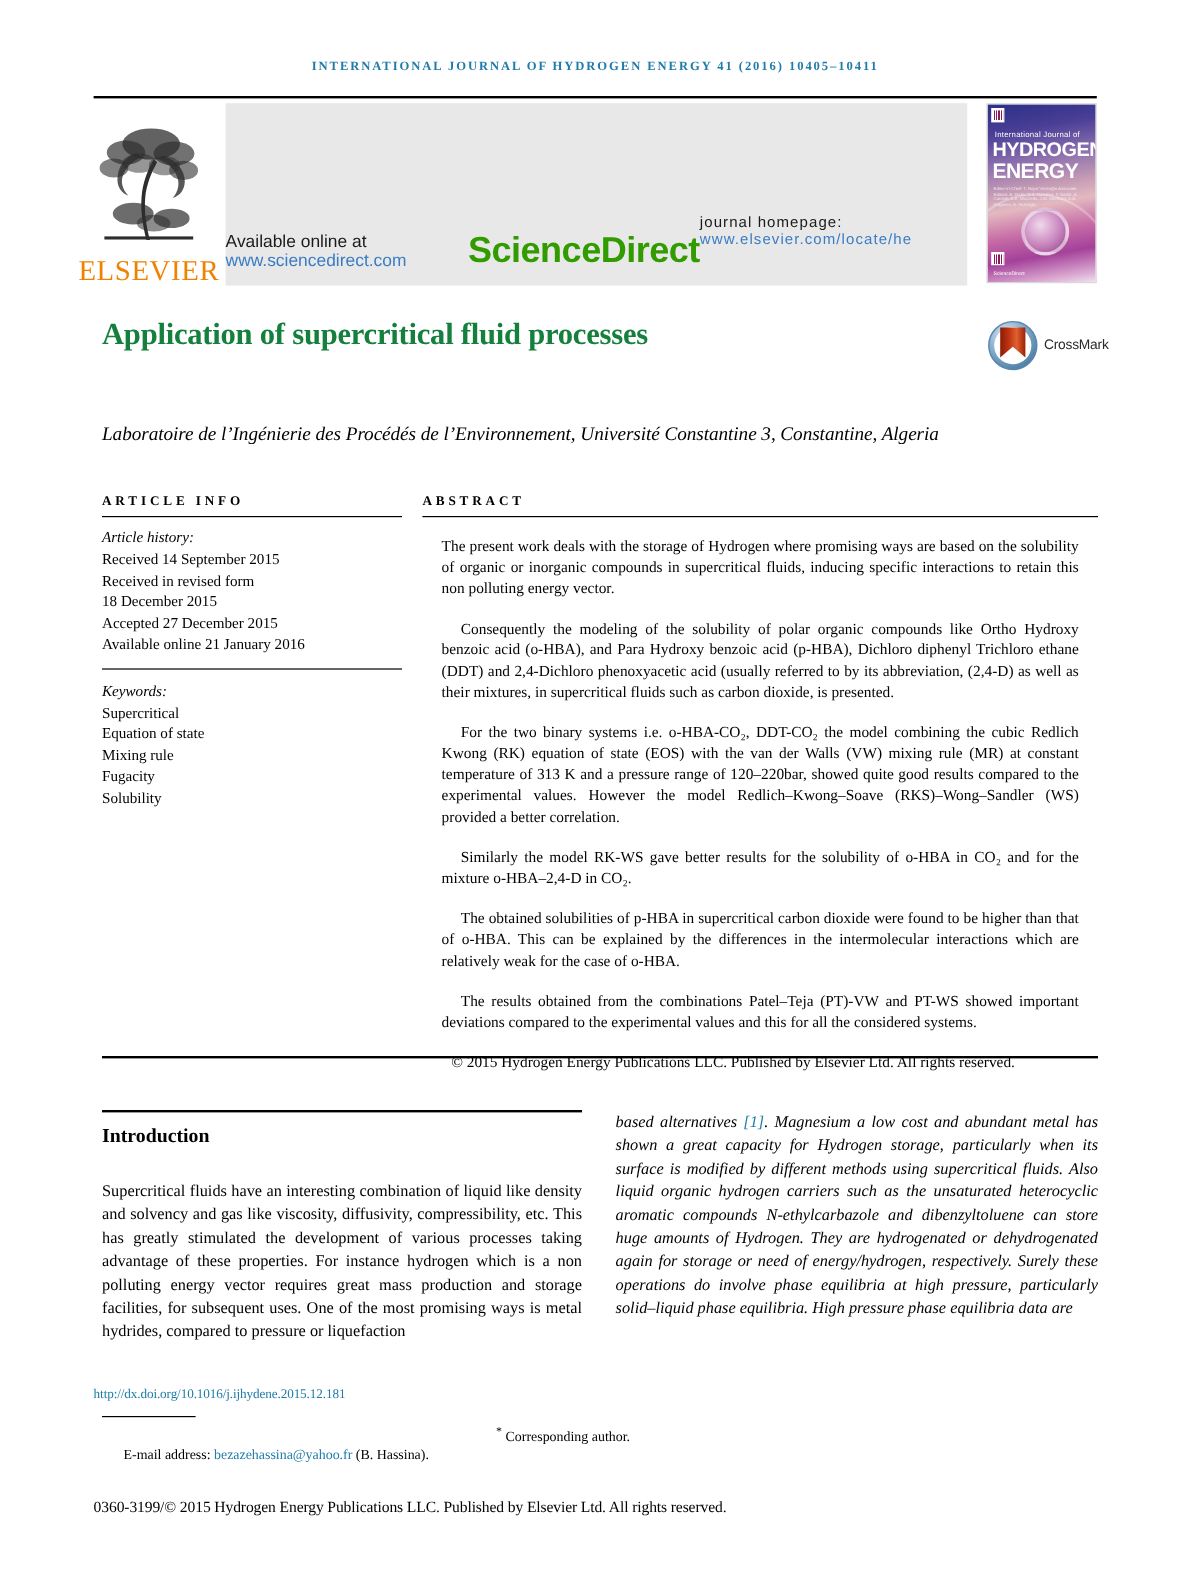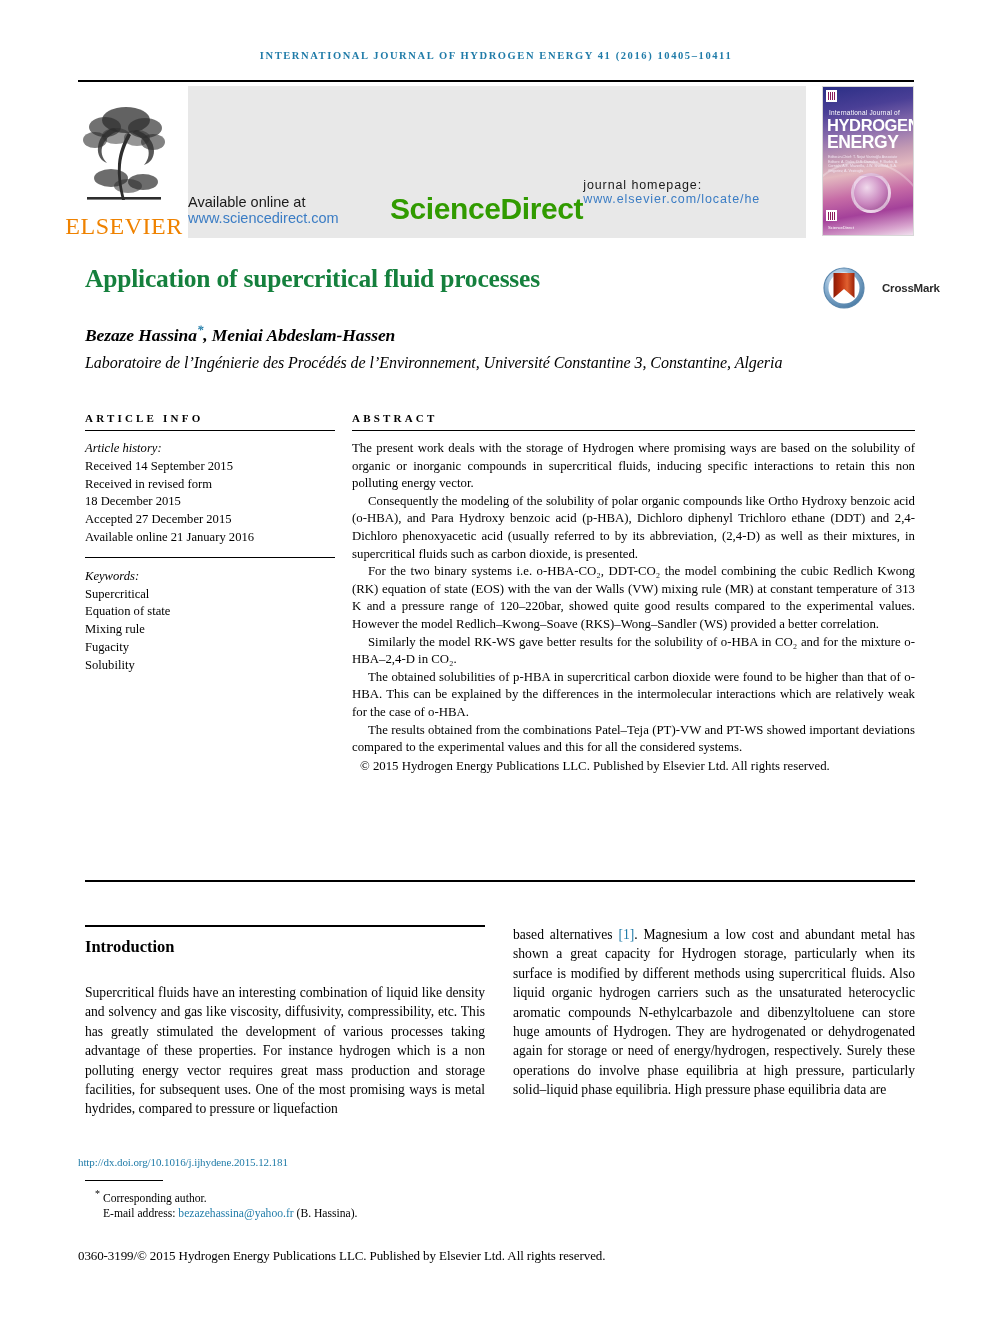--- a/index.html
+++ b/index.html
@@ -232,23 +232,23 @@
     display: flex;
     align-items: center;
   }
   .cm-badge {
     width: 42px; height: 42px;
     position: relative;
   }
   .cm-label {
     font-family: "Liberation Sans", sans-serif;
     font-size: 11.5px;
-    font-weight: 700;
+    font-weight: 400;
     color: #2b2b2b;
-    margin-left: 17px;
+    margin-left: 5px;
     letter-spacing: -0.2px;
   }
 
   
   .authors {
     position: absolute;
     left: 85px;
     top: 322px;
     width: 740px;
     font-family: "Liberation Serif", serif;
@@ -315,21 +315,21 @@
     color: #000;
   }
   .info-line.it { font-style: italic; }
 
   .abs-p {
     font-family: "Liberation Serif", serif;
     font-size: 12.8px;
     line-height: 17.6px;
     text-align: justify;
     color: #000;
-    margin: 0;
+    margin: 16px;
   }
   .abs-p.indent { text-indent: 16px; }
   .abs-p.copy { text-indent: 8px; margin-top: 1px; }
 
   
   .abs-divider {
     position: absolute;
     left: 85px;
     top: 880px;
     width: 830px;
@@ -341,20 +341,21 @@
     position: absolute;
     left: 85px;
     top: 925px;
     width: 400px;
   }
   .body-right {
     position: absolute;
     left: 513px;
     top: 925px;
     width: 402px;
+    font-style: italic;
   }
   .body-rule {
     border-top: 2.4px solid #000;
     margin-bottom: 10px;
   }
   .body-head {
     font-family: "Liberation Serif", serif;
     font-size: 16.5px;
     font-weight: 700;
     color: #000;
@@ -383,21 +384,21 @@
     margin-bottom: 5px;
   }
   .fn-line {
     font-family: "Liberation Serif", serif;
     font-size: 11.6px;
     line-height: 15.2px;
     color: #000;
   }
   .fn-line .star { font-size: 10px; vertical-align: super; }
   .fn-line .lnk { color: #1f7ba8; }
-  .fn-indent { padding-left: 10px; }
+  .fn-indent { padding-left: 10px; text-align: right; }
   .fn-indent2 { padding-left: 18px; }
 
   .doi {
     position: absolute;
     left: 78px;
     top: 1156px;
     font-family: Liberation Serif, serif;
     font-size: 11px;
     color: #1f7ba8;
     letter-spacing: -0.1px;
@@ -491,23 +492,20 @@
           </linearGradient>
         </defs>
         <circle cx="21" cy="21" r="20" fill="url(#cmOuter)" stroke="#5b87ad" stroke-width="1.2"></circle>
         <circle cx="21" cy="21" r="15.5" fill="#ffffff"></circle>
         <path d="M10.5 6 H31.5 V31 L21 22 L10.5 31 Z" fill="url(#cmRed)"></path>
       </svg>
     </div>
     <div class="cm-label">CrossMark</div>
   </div>
 
-  <div class="authors">
-    <span>Bezaze Hassina</span><span class="star">*</span><span>, Meniai Abdeslam-Hassen</span>
-  </div>
   <div class="affiliation">Laboratoire de l’Ingénierie des Procédés de l’Environnement, Université Constantine 3, Constantine, Algeria</div>
 
   <div class="info-col">
     <div class="sec-head">ARTICLE INFO</div>
     <div class="rule"></div>
     <div class="info-line it">Article history:</div>
     <div class="info-line">Received 14 September 2015</div>
     <div class="info-line">Received in revised form</div>
     <div class="info-line">18 December 2015</div>
     <div class="info-line">Accepted 27 December 2015</div>

